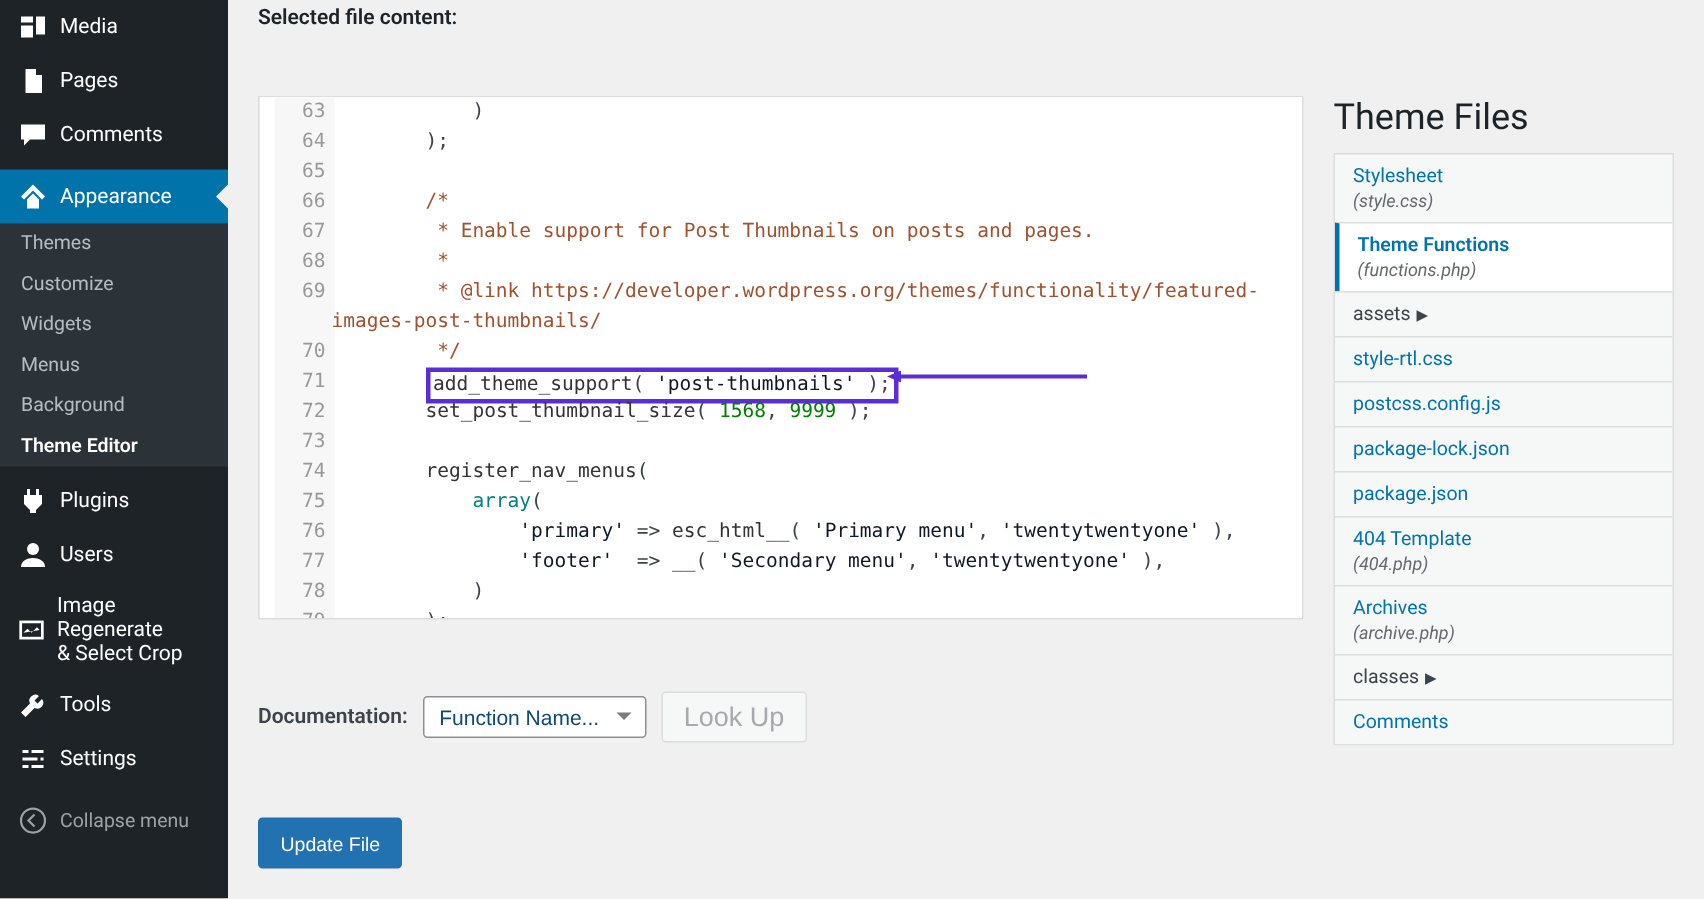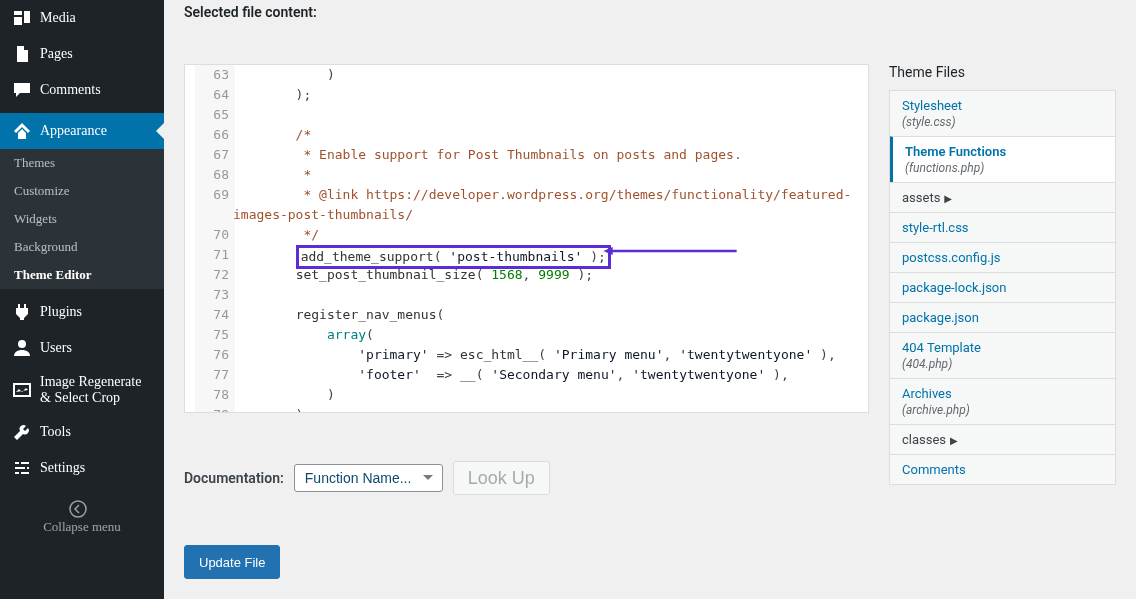--- a/index.html
+++ b/index.html
@@ -1,30 +1,30 @@
 <!DOCTYPE html>
 <html><head>
 <meta charset="utf-8">
 <style>
 * { box-sizing: border-box; margin: 0; padding: 0; }
 body { font-family: -apple-system, BlinkMacSystemFont, "Segoe UI", Roboto, sans-serif; font-size: 13px; color: #3c434a; background: #f0f0f1; width: 1136px; height: 599px; overflow: hidden; }
 .wrap { display: flex; height: 599px; }
 
 
-.sidebar { width: 164px; background: #1d2327; color: #fff; flex-shrink: 0; font-family: Liberation Serif, serif; }
+.sidebar { width: 152px; background: #1d2327; color: #fff; flex-shrink: 0; }
 .menu-item { display: flex; align-items: center; padding: 8px 12px; color: rgba(240,246,252,0.7); cursor: pointer; font-size: 14px; }
 .menu-item.top { color: #fff; }
 .menu-item.current { background: #0073aa; color: #fff; position: relative; }
 .menu-item.current::after { content: ''; position: absolute; right: 0; top: 50%; transform: translateY(-50%); border: 8px solid transparent; border-right-color: #f0f0f1; }
 .menu-icon { width: 20px; height: 20px; margin-right: 8px; display: inline-flex; align-items: center; justify-content: center; fill: currentColor; }
 .submenu { background: #2c3338; }
 .submenu .sub-item { padding: 6px 12px 6px 14px; color: rgba(240,246,252,0.7); cursor: pointer; font-size: 13px; }
 .submenu .sub-item.active { color: #fff; font-weight: 600; }
 .separator { height: 5px; background: transparent; }
-.collapse-item { display: flex; align-items: center; padding: 8px 12px; color: rgba(240,246,252,0.6); cursor: pointer; font-size: 13px; flex-direction: column; }
+.collapse-item { display: flex; align-items: center; padding: 8px 12px; color: rgba(240,246,252,0.6); cursor: pointer; font-size: 13px; }
 
 
 .main { flex: 1; padding: 0 20px 20px 20px; overflow: hidden; display: flex; flex-direction: column; gap: 36px; }
 .heading-row { margin-top: 4px; margin-bottom: 8px; }
 .heading { font-size: 14px; font-weight: 600; color: #1d2327; }
 
 .editor-row { display: flex; gap: 20px; flex: 1; min-height: 0; }
 
 
 .code-wrap { flex: 1; border: 1px solid #ddd; background: #fff; position: relative; overflow: auto; }
@@ -37,21 +37,21 @@
 .cm-string { color: #0f172a; }
 .cm-number { color: #008000; }
 .cm-func { color: #333; }
 .highlight-box { border: 3px solid #5c2dd5; padding: 0 2px; display: inline-block; line-height: 18px; }
 .arrow-annot { position: absolute; left: 385px; top: 182px; width: 200px; height: 8px; }
 .arrow-line { stroke: #5c2dd5; stroke-width: 4; }
 .arrow-head { fill: #5c2dd5; }
 
 
 .right-panel { width: 227px; flex-shrink: 0; }
-.right-heading { font-size: 14px; font-weight: 400; color: #1d2327; margin-bottom: 10px; }
+.right-heading { font-size: 24px; font-weight: 400; color: #1d2327; margin-bottom: 10px; }
 .files-box { border: 1px solid #ddd; background: #f6f7f7; max-height: 400px; overflow-y: scroll; }
 .file-item { padding: 7px 12px; border-top: 1px solid #ddd; color: #0073aa; cursor: pointer; font-size: 13px; }
 .file-item:first-child { border-top: none; }
 .file-item.active { background: #fff; border-left: 4px solid #0073aa; color: #0073aa; font-weight: 600; padding-left: 12px; margin-left: -1px; }
 .file-sub { color: #646970; font-style: italic; font-size: 12px; margin-top: 2px; font-weight: 400; }
 .file-item.folder { color: #3c434a; }
 .file-item.folder .caret { margin-left: 4px; font-size: 10px; }
 
 
 .doc-row { margin-top: 12px; display: flex; align-items: center; gap: 10px; }
@@ -99,20 +99,21 @@
           <svg viewBox="0 0 20 20">
             <path d="M2 10l8-8 8 8-2 2-6-6-6 6-2-2zm4 2l4-4 4 4v6H6v-6z"></path>
           </svg>
         </span>
       <span>Appearance</span>
     </div>
     <div class="submenu">
       <div class="sub-item">Themes</div>
       <div class="sub-item">Customize</div>
       <div class="sub-item">Widgets</div>
+      <div class="sub-item">Menus</div>
       <div class="sub-item">Background</div>
       <div class="sub-item active">Theme Editor</div>
     </div>
     <div class="separator"></div>
     <div class="menu-item top">
       <span class="menu-icon">
           <svg viewBox="0 0 20 20">
             <path d="M6 2v4H4v6l4 4v2h4v-2l4-4V6h-2V2h-2v4H8V2H6z"></path>
           </svg>
         </span>

